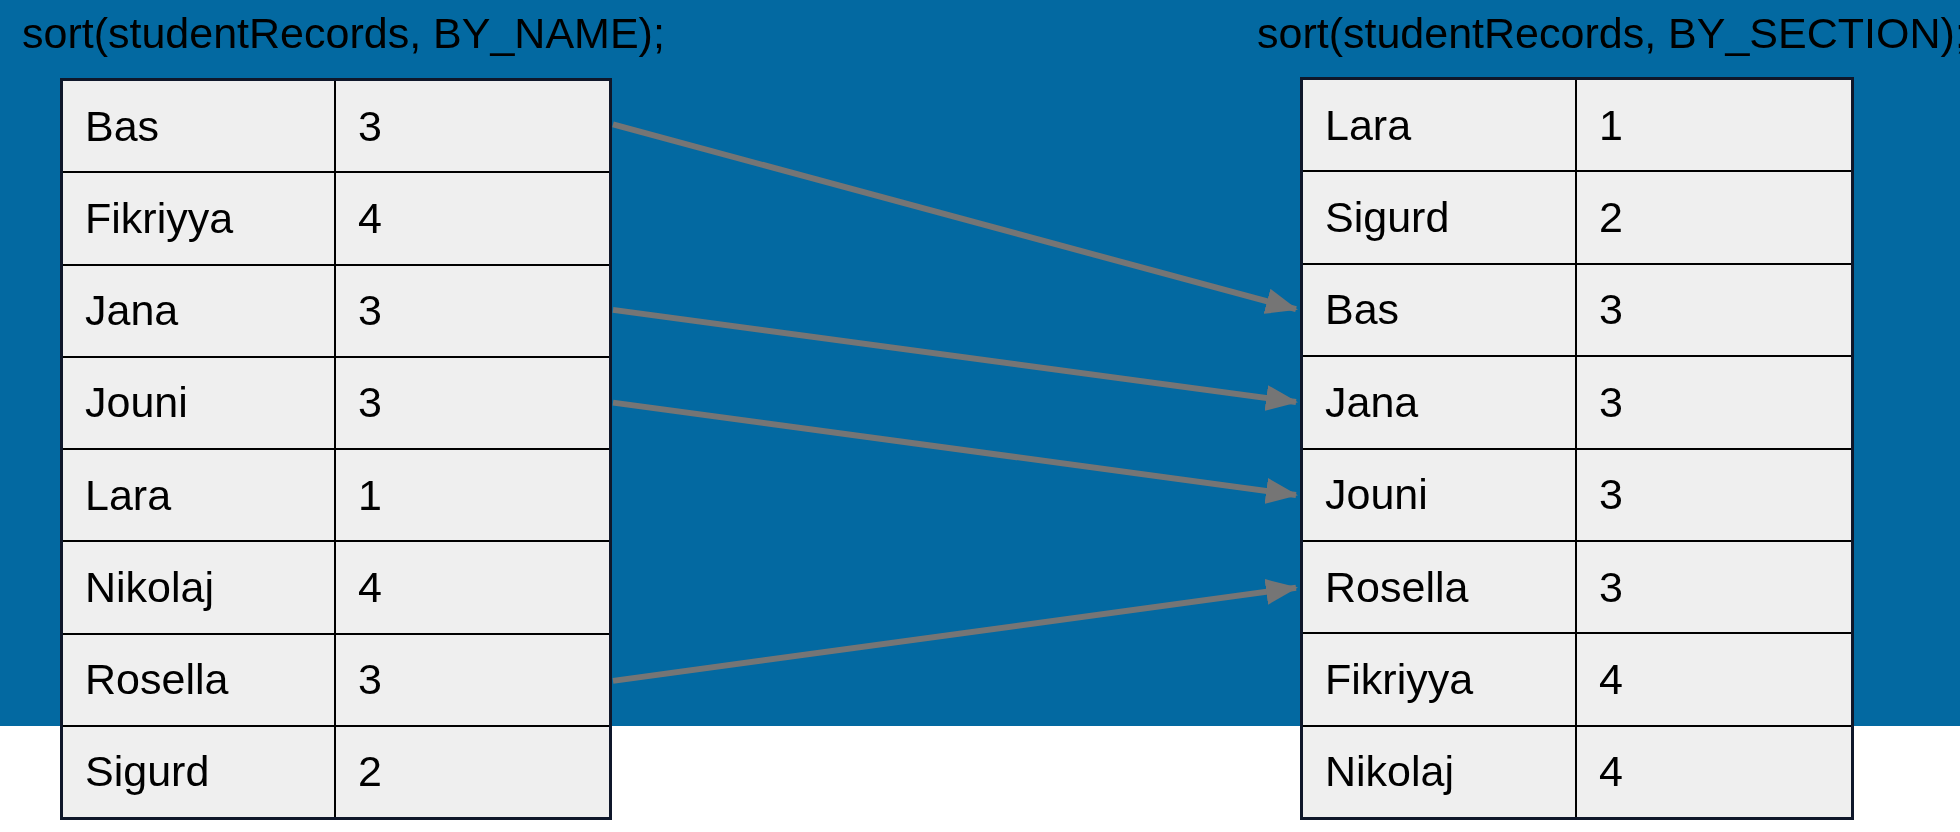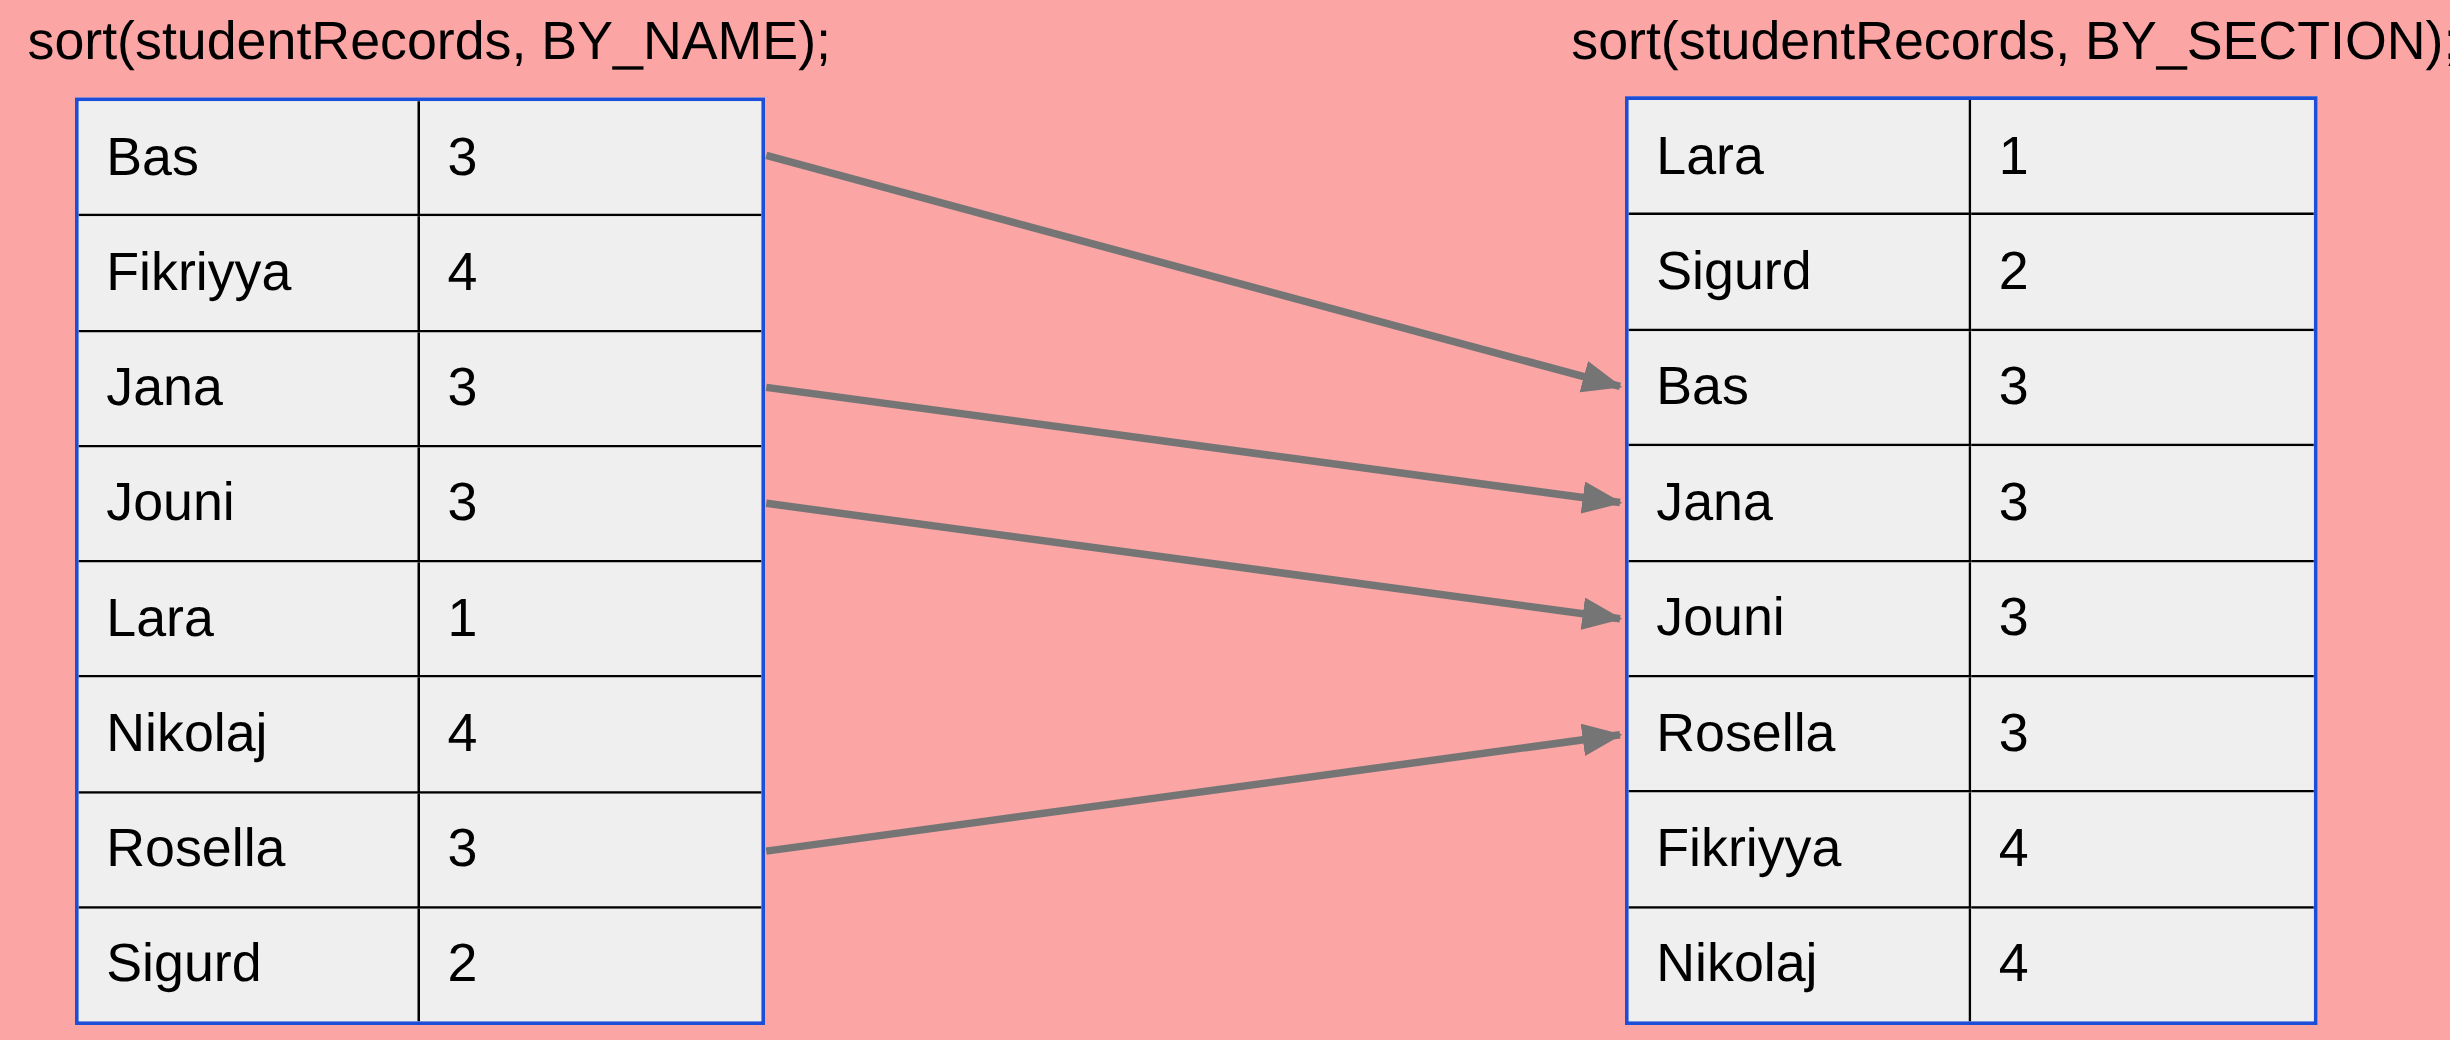--- a/index.html
+++ b/index.html
@@ -7,37 +7,37 @@
     padding: 0;
     background: #ffffff;
     width: 1960px;
     height: 832px;
     overflow: hidden;
     font-family: "Liberation Sans", sans-serif;
   }
   .canvas {
     position: relative;
     width: 1960px;
-    height: 832px;
-    background: #fca5a5;
+    height: 726px;
+    background: #0369a1;
   }
   .title {
     position: absolute;
     top: 10px;
     font-size: 43px;
     line-height: 46px;
     color: #000000;
     white-space: nowrap;
   }
   .title.left  { left: 22px; }
   .title.right { left: 1257px; }
 
   .grid-table {
     position: absolute;
-    border: 3px solid #1d4ed8;
+    border: 3px solid #0f172a;
     background: #efefef;
     box-sizing: border-box;
     display: grid;
     grid-template-columns: 1fr 1fr;
   }
   .grid-table.left  { left: 60px;   top: 78px; width: 552px; height: 742px; }
   .grid-table.right { left: 1300px; top: 77px; width: 554px; height: 743px; }
 
   .cell {
     box-sizing: border-box;

